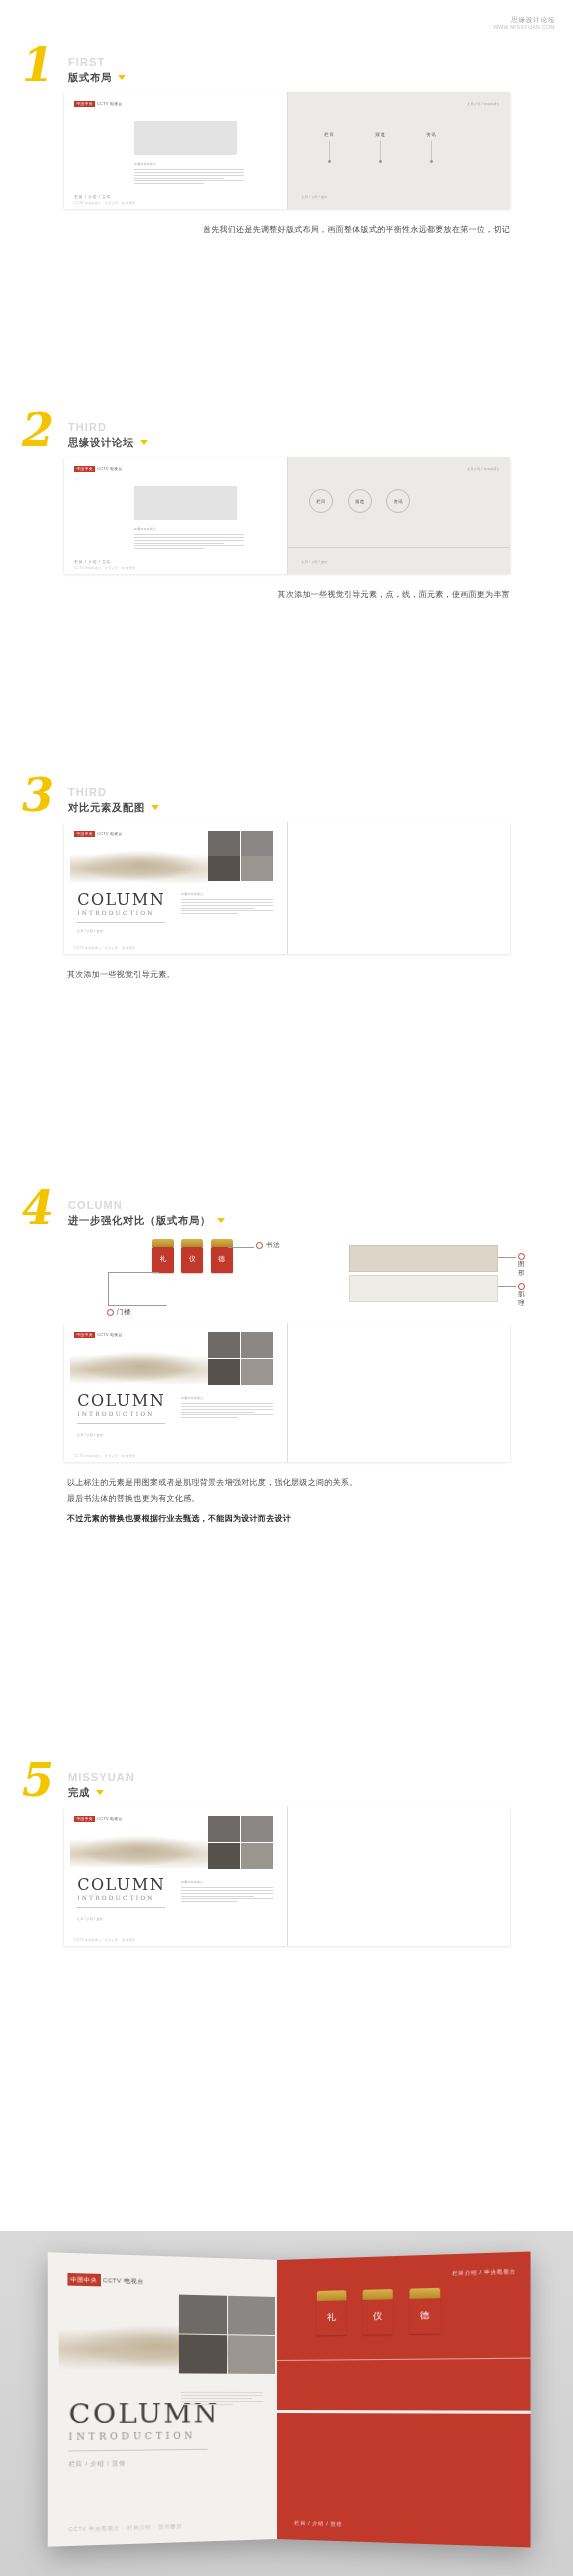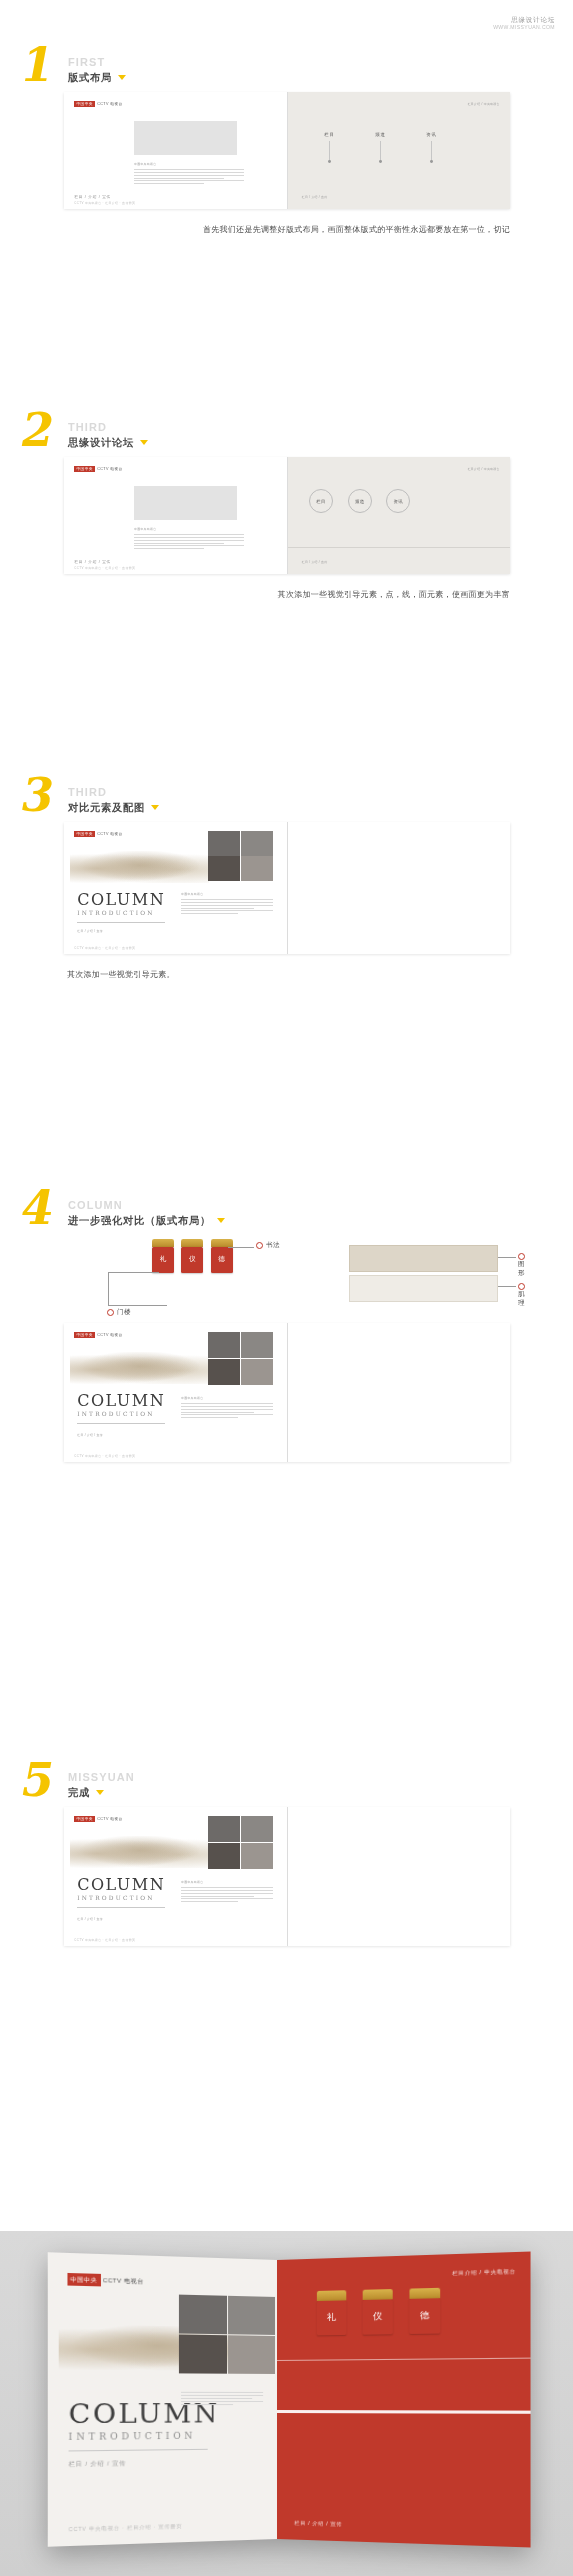--- a/index.html
+++ b/index.html
@@ -493,20 +493,26 @@
       </div>
       <div class="pg red">
 
         <div class="redbar" style="top:48px;"></div>
         <div class="redbar" style="top:82px;height:2.2px;background:rgba(255,255,255,.9);"></div>
 
       </div>
       <div class="gutter"></div>
     </div>
 
+    <div class="cap" style="padding-left:5.9px;">
+      <div>以上标注的元素是用图案或者是肌理背景去增强对比度，强化层级之间的关系。</div>
+      <div>最后书法体的替换也更为有文化感。</div>
+      <div style="height:4.4px"></div>
+      <div style="font-weight:bold;color:#2b2b2b;">不过元素的替换也要根据行业去甄选，不能因为设计而去设计</div>
+    </div>
   </div>
 
   <div class="section" style="position:absolute;left:0;top:1761px;width:574px;">
     <div class="head">
       <div class="num">5</div>
       <div class="head-txt">
         <div class="eng">MISSYUAN</div>
         <div class="chs">
           <span>完成</span>
           <span class="tri"></span>

